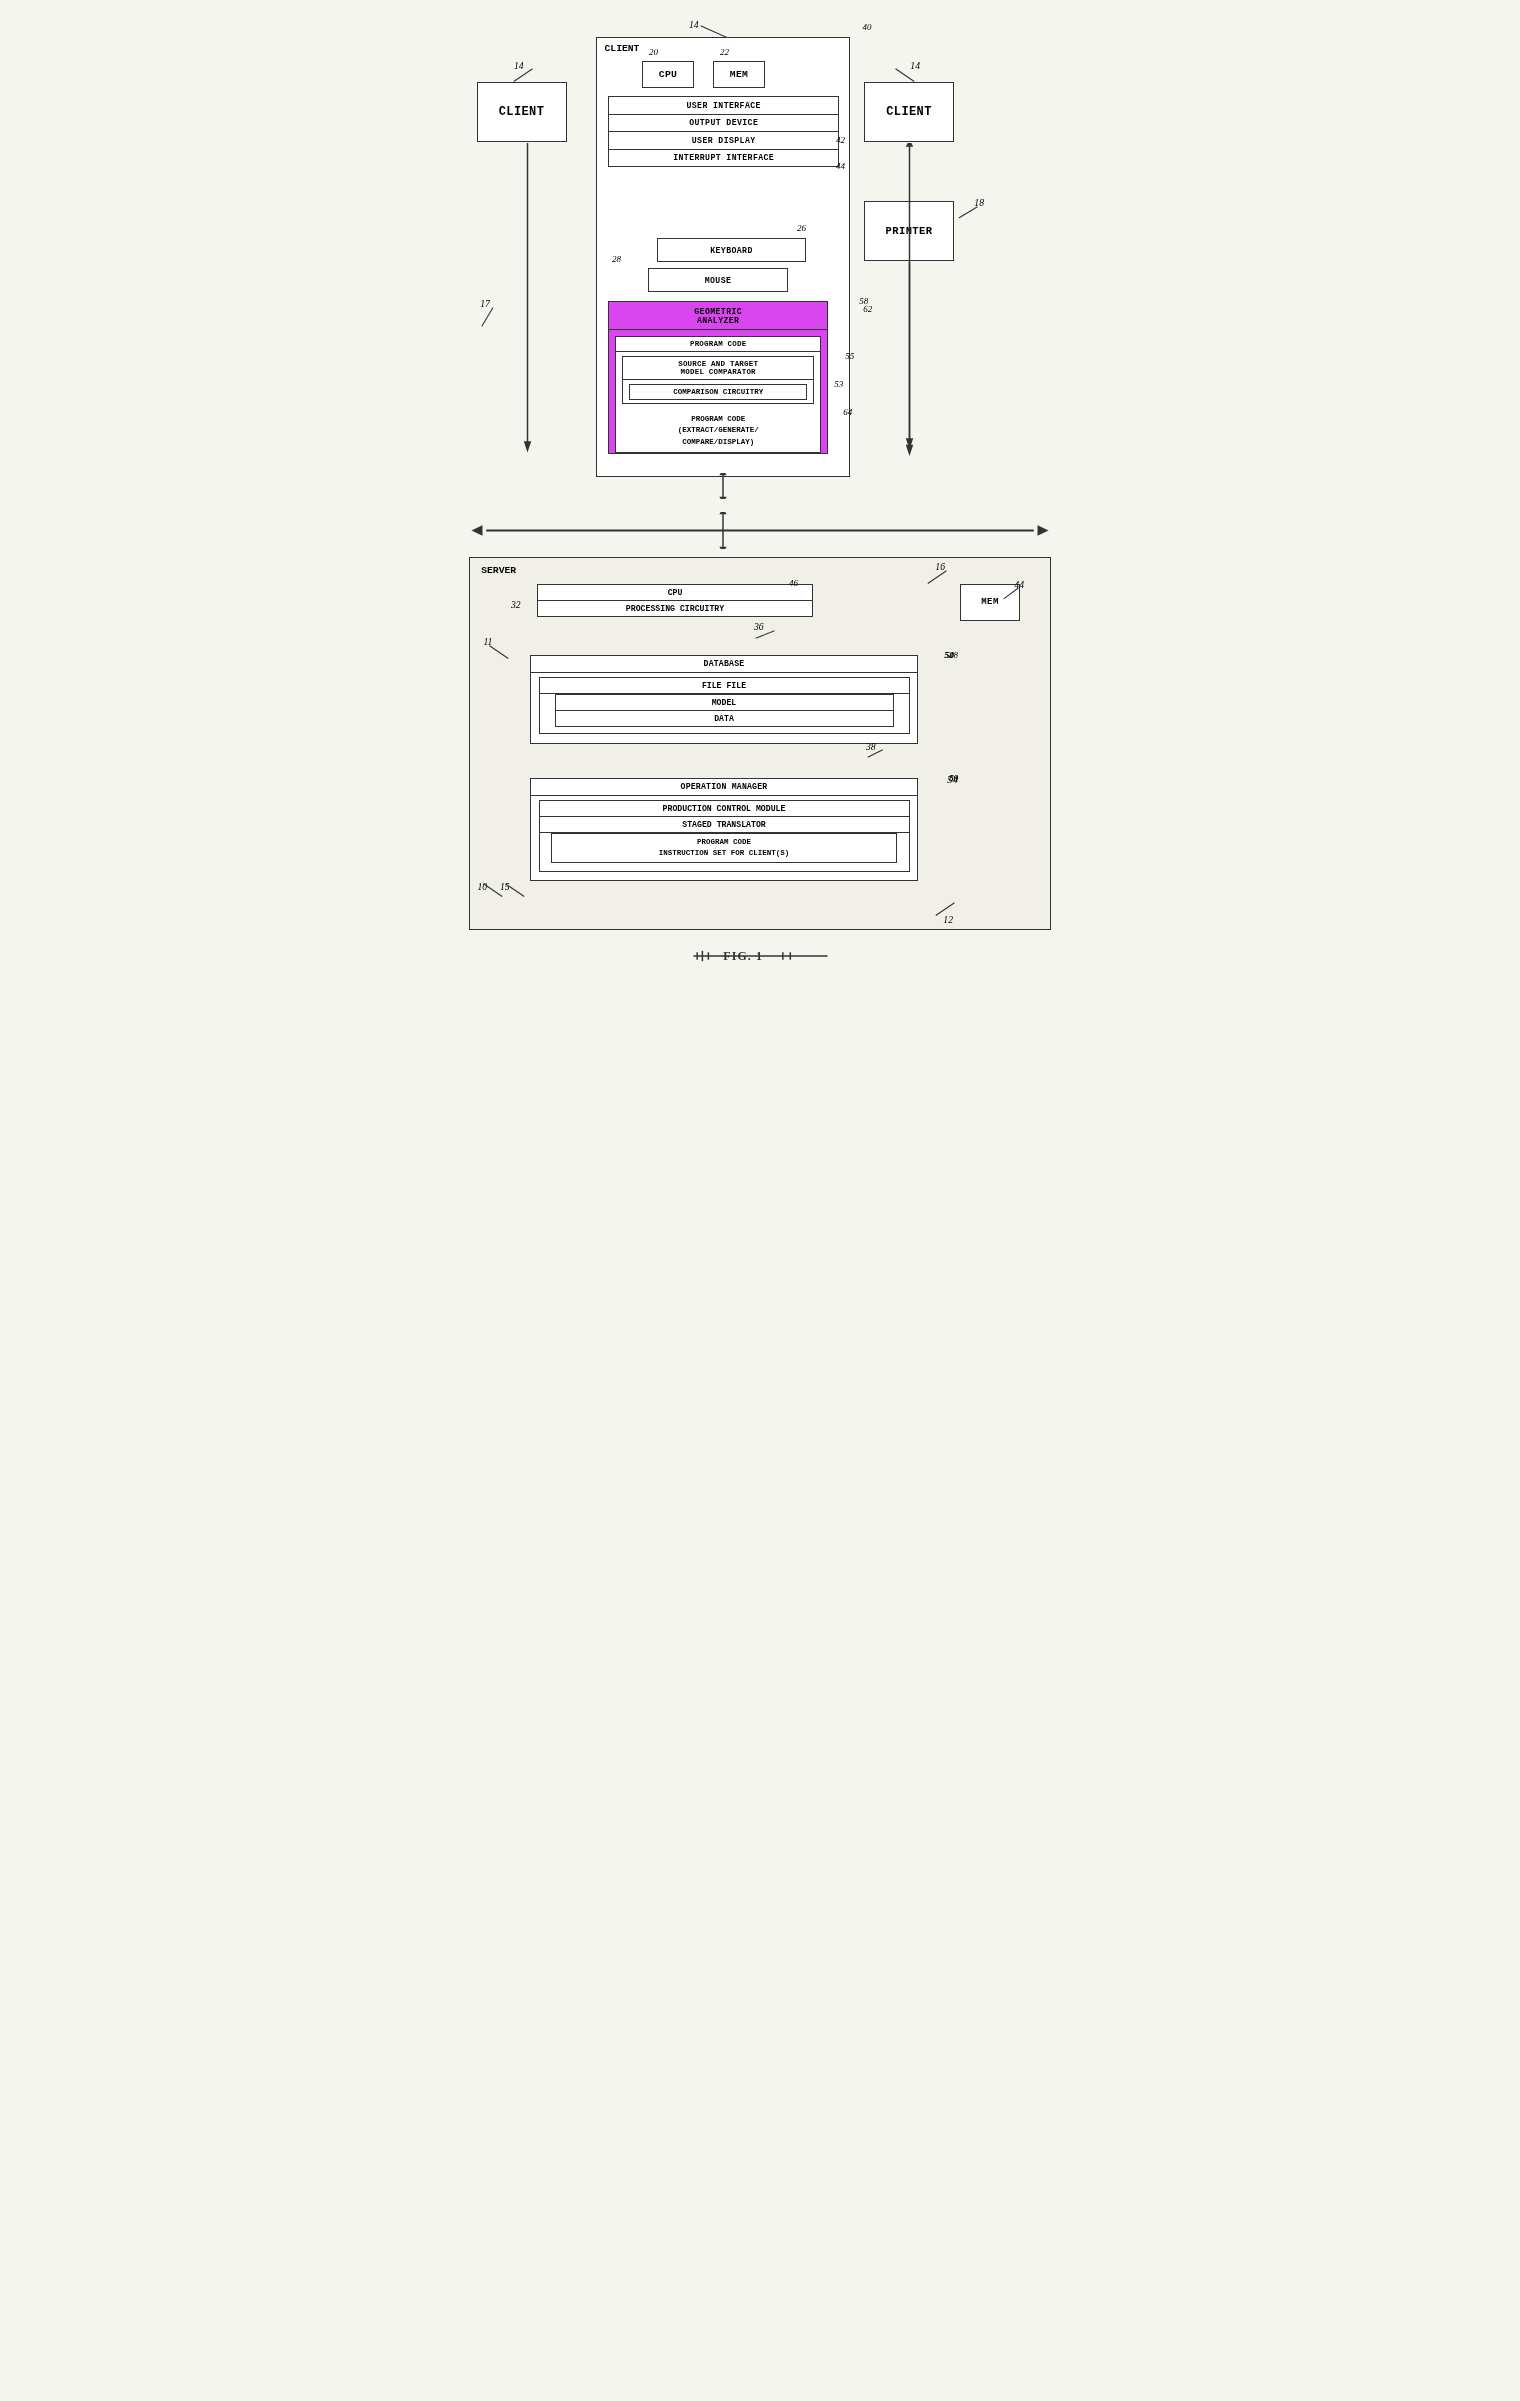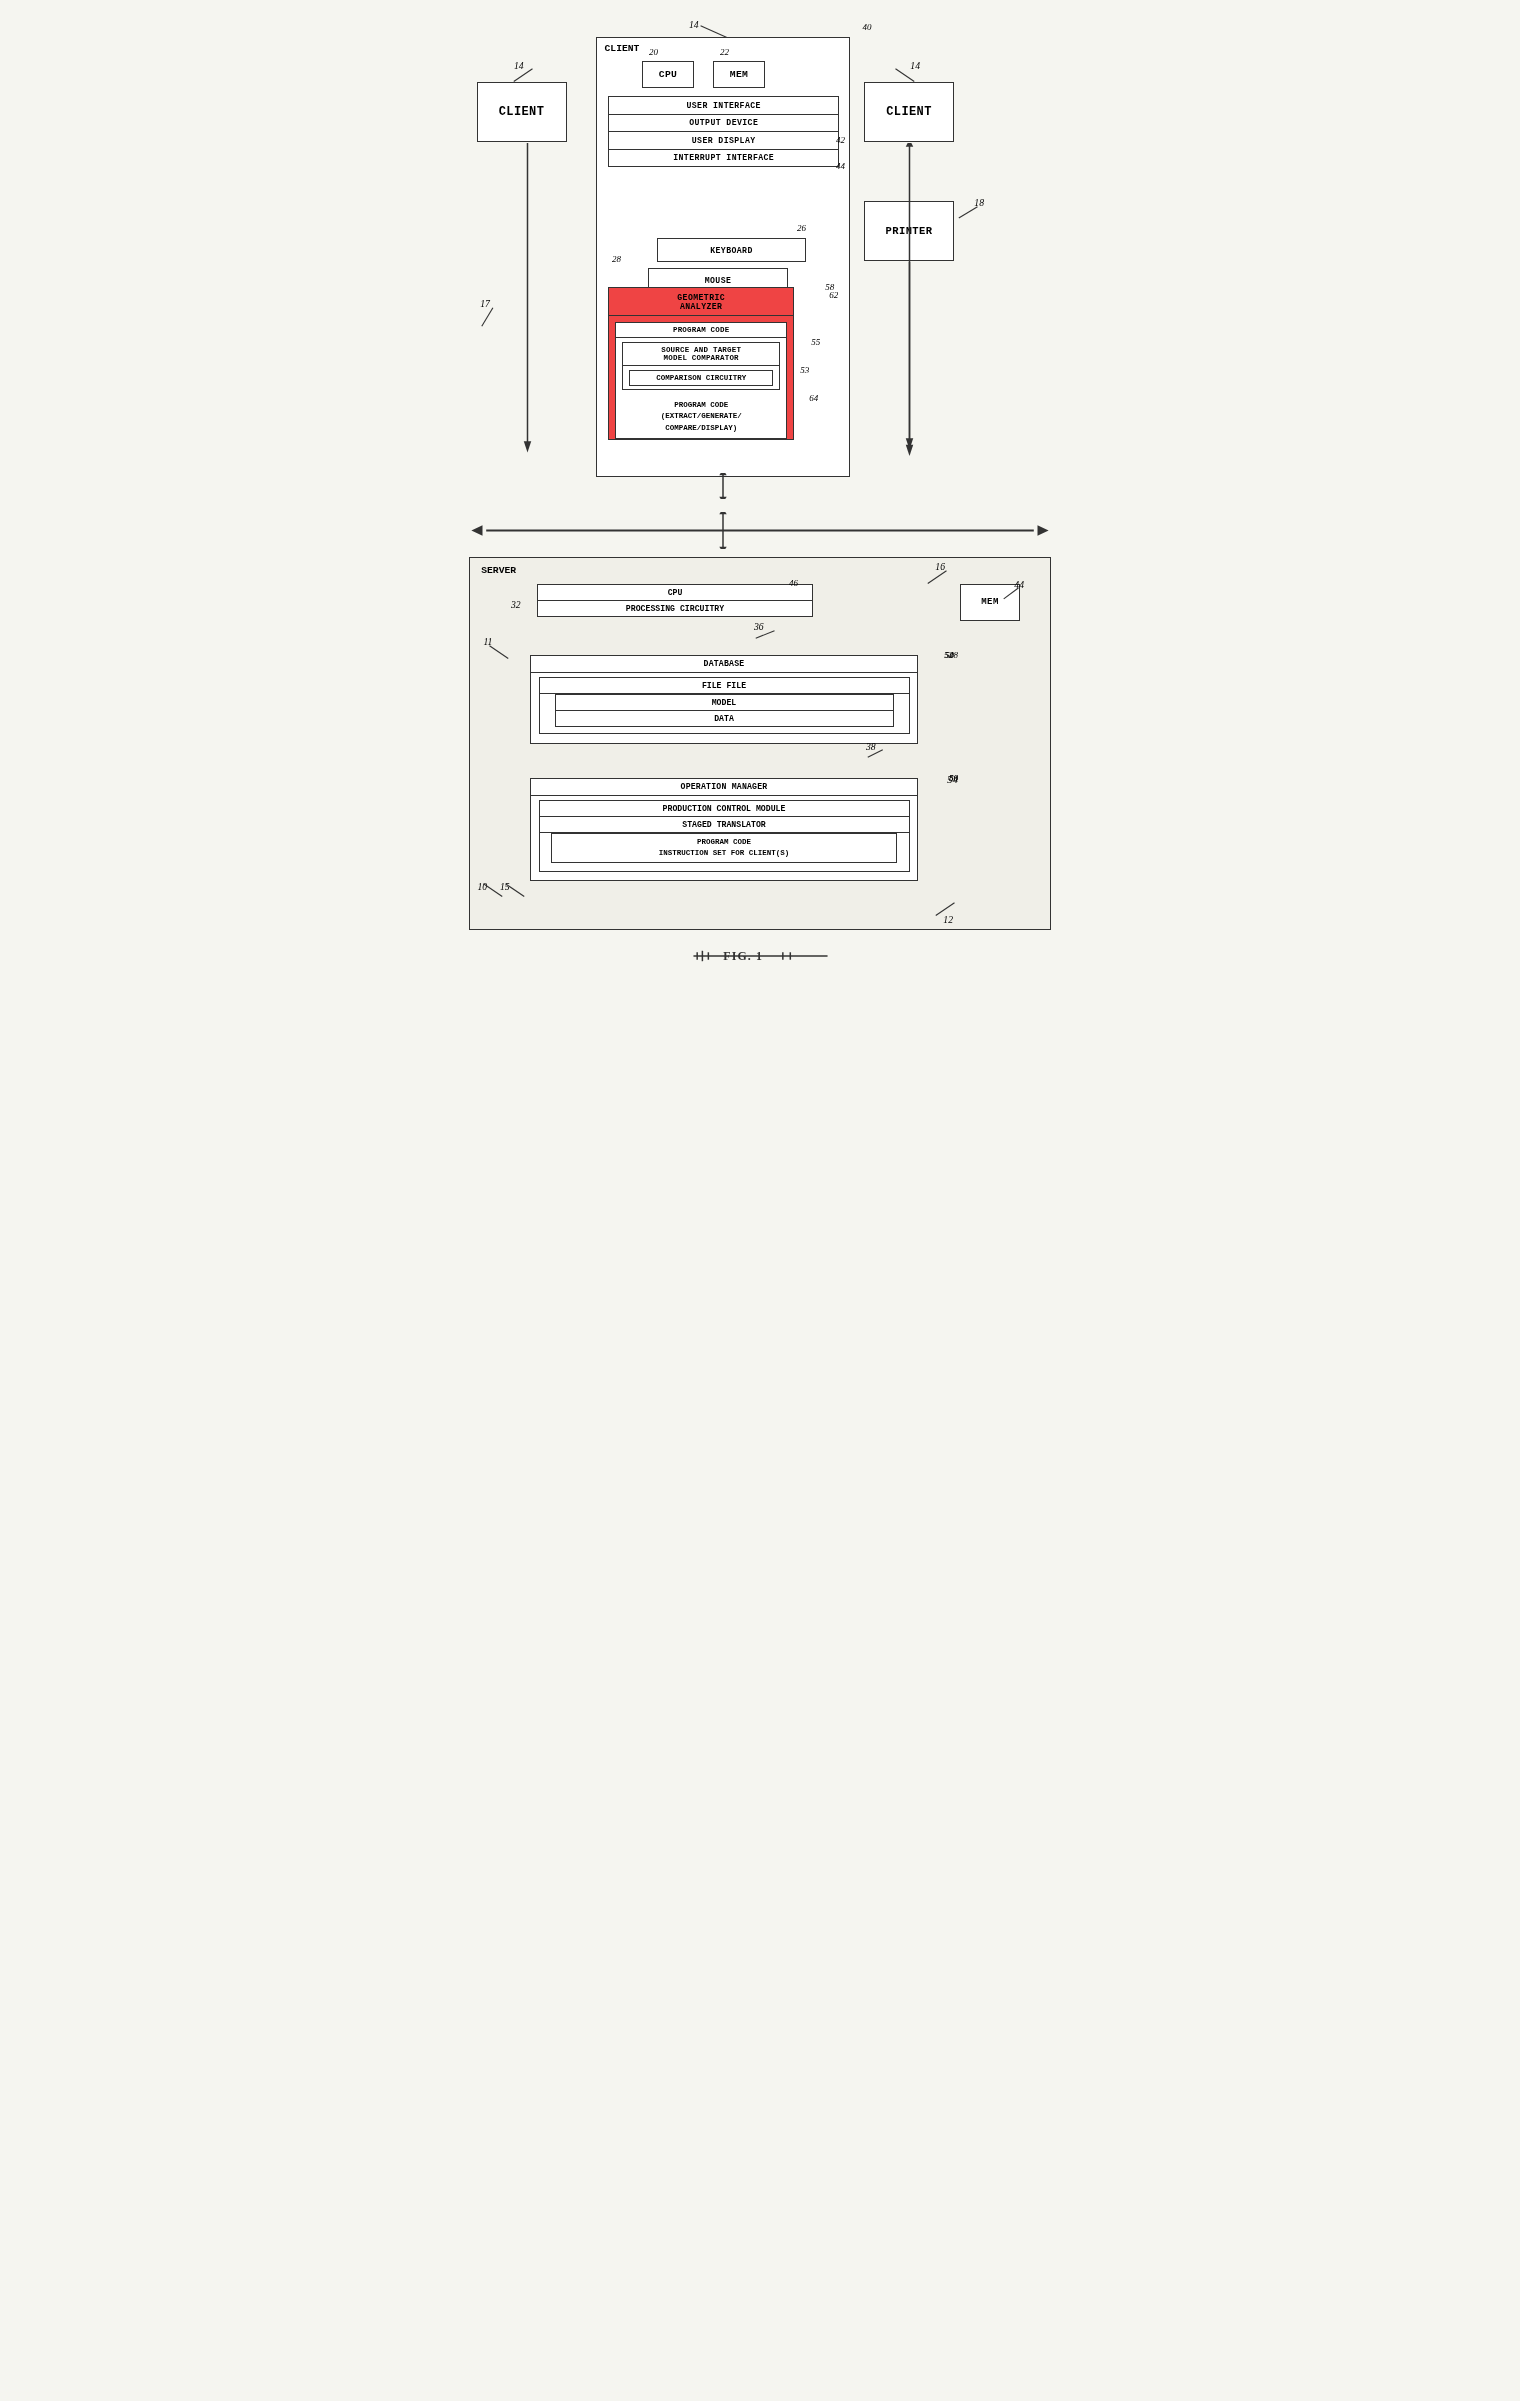--- a/index.html
+++ b/index.html
@@ -153,25 +153,25 @@
       top: 230px;
       left: 51px;
       width: 140px;
       height: 24px;
       font-size: 8.2px;
     }
 
     
     .analyzer-group {
       position: absolute;
-      top: 249px;
+      top: 263px;
       left: 11.2px;
-      width: 186px;
-      border: 1.5px solid #333;
-      background: #ef4444;
+      width: 220px;
+      border: 1.5px solid #333;
+      background: #d946ef;
     }
 
     .analyzer-label {
       text-align: center;
       padding: 4.5px 6px;
       font-size: 8.2px;
       font-weight: bold;
       letter-spacing: 0.4px;
       border-bottom: 1.1px solid #333;
     }

